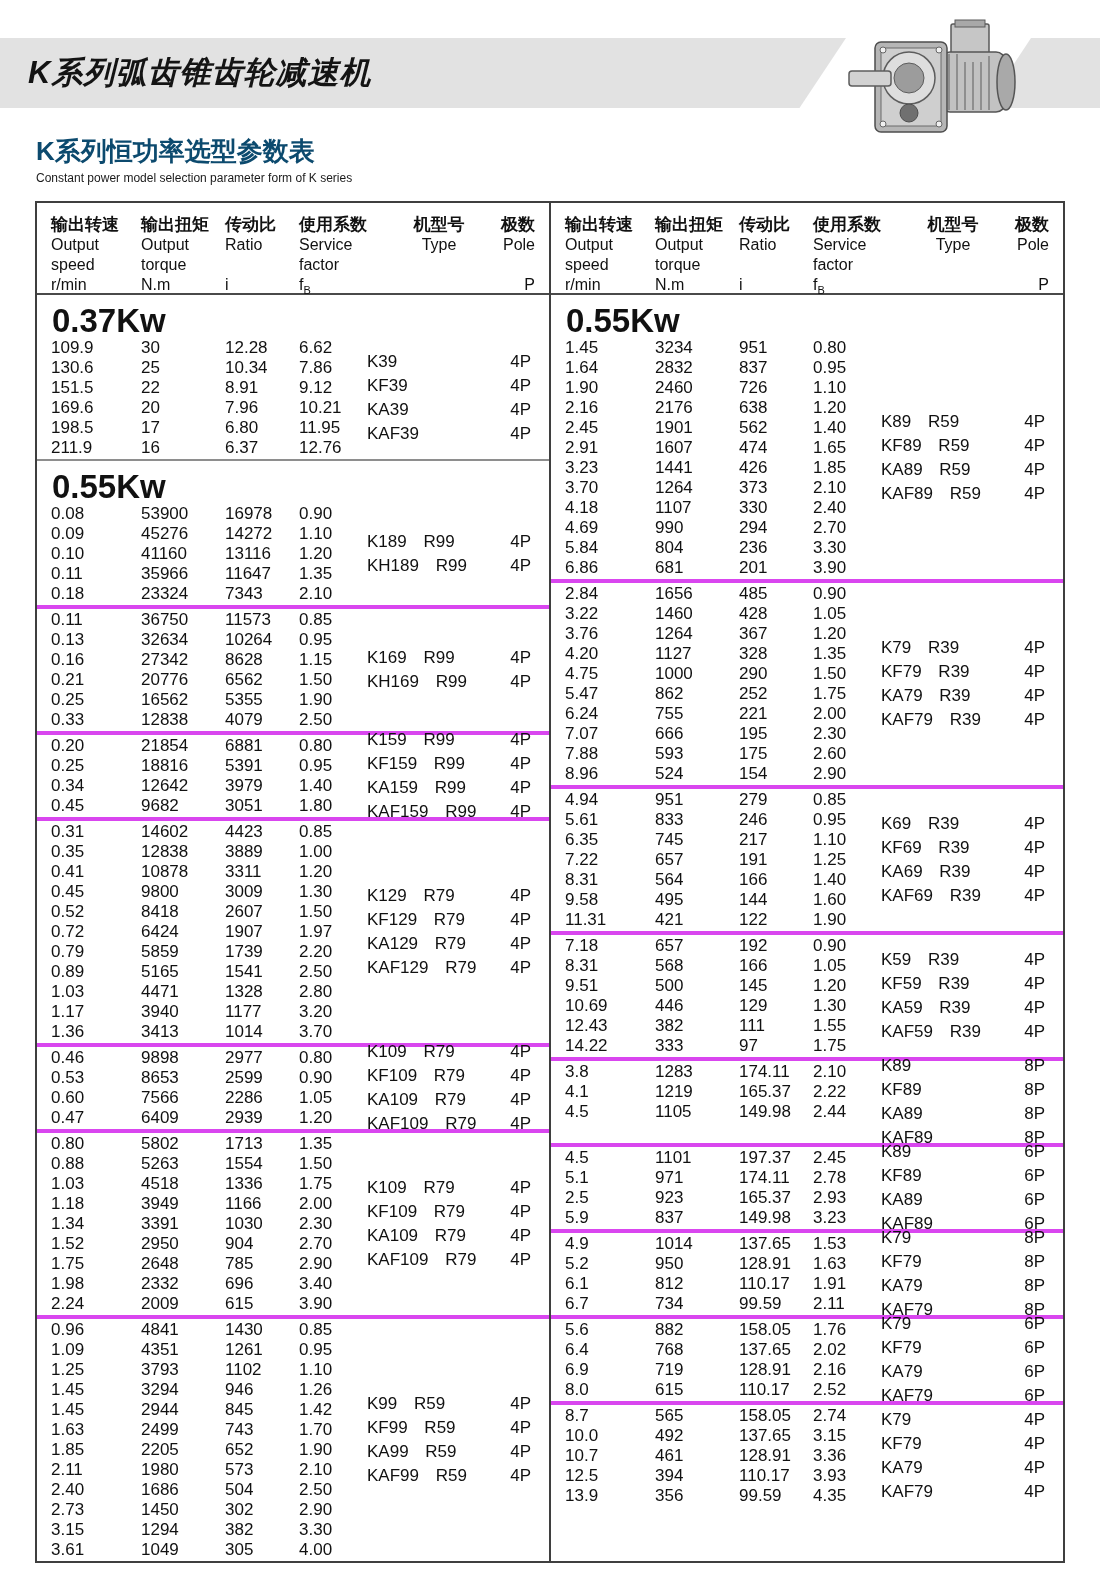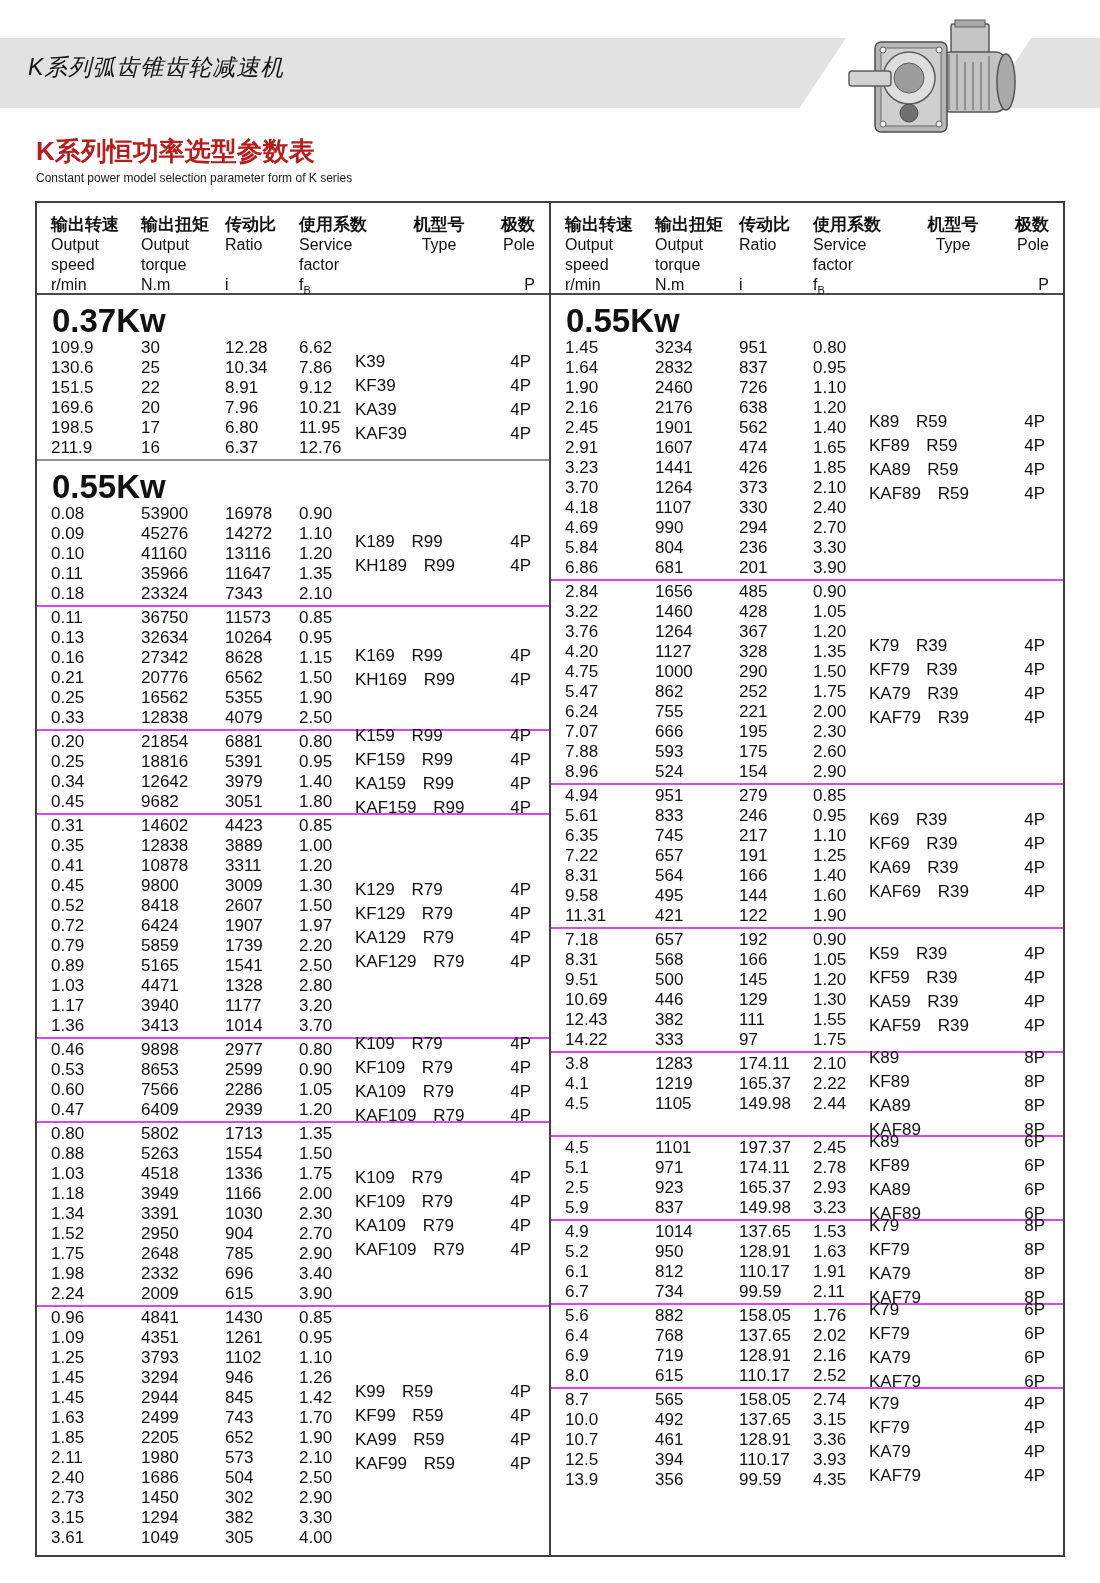--- a/index.html
+++ b/index.html
@@ -11,26 +11,26 @@
   .banner{position:relative;height:112px;}
   .band-left{
     position:absolute;left:0;top:38px;height:70px;width:846px;background:#e2e2e2;
     clip-path:polygon(0 0,100% 0,94.5% 100%,0 100%);
   }
   .band-right{
     position:absolute;right:0;top:38px;height:70px;width:115px;background:#e2e2e2;
     clip-path:polygon(40% 0,100% 0,100% 100%,0 100%);
   }
   .banner-title{
-    position:absolute;left:28px;top:52px;font-size:23px;font-weight:normal;
+    position:absolute;left:28px;top:52px;font-size:31px;font-weight:bold;
     font-style:italic;letter-spacing:1px;color:#141414;
   }
   .gear-img{position:absolute;left:845px;top:10px;width:178px;height:132px;}
   
-  .doc-title-zh{margin:22px 0 2px 36px;font-size:26px;font-weight:bold;color:#b91c1c;}
+  .doc-title-zh{margin:22px 0 2px 36px;font-size:26px;font-weight:bold;color:#0c4a6e;}
   .doc-subtitle{margin:2px 0 0 36px;font-size:12px;color:#1a1a1a;}
   
   .ptable{
     margin:16px 35px 0 35px;border:2px solid #3f3f3f;display:flex;
     min-height:1352px;align-items:stretch;
   }
   .half{flex:1 1 0;min-width:0;}
   .half.left{border-right:2px solid #3f3f3f;}
   .thead{
     display:grid;grid-template-columns:90px 84px 74px 96px 1fr 52px;
@@ -38,26 +38,26 @@
   }
   .thead .hcell div{line-height:20px;font-size:16px;}
   .thead .hcell .zh{font-weight:bold;font-size:17px;}
   .thead .hcell.c-type{text-align:center;}
   .thead .hcell.c-pole{text-align:right;}
   sub{font-size:11px;}
   
   .section + .section{border-top:2px solid #8e8e8e;}
   .power-header{font-size:33px;font-weight:bold;padding:7px 0 3px 15px;height:32px;}
   .block{position:relative;padding:1px 0;}
-  .block + .block{border-top:2px solid #d946ef;}
+  .block + .block{border-top:4px solid #d946ef;}
   .rows{padding:0 14px;}
   .row{display:grid;grid-template-columns:90px 84px 74px 80px;height:20px;}
   .cell{font-size:17px;line-height:20px;white-space:nowrap;}
   .types{
-    position:absolute;left:318px;right:18px;top:50%;transform:translateY(-50%);
+    position:absolute;left:330px;right:18px;top:50%;transform:translateY(-50%);
   }
   .type-row{display:flex;justify-content:space-between;line-height:24px;}
   .type-row .model{font-size:17px;word-spacing:12px;white-space:nowrap;}
   .type-row .pole{font-size:17px;}
 </style>
 </head>
 <body>
 
 <div class="banner">
   <div class="band-left"></div>

